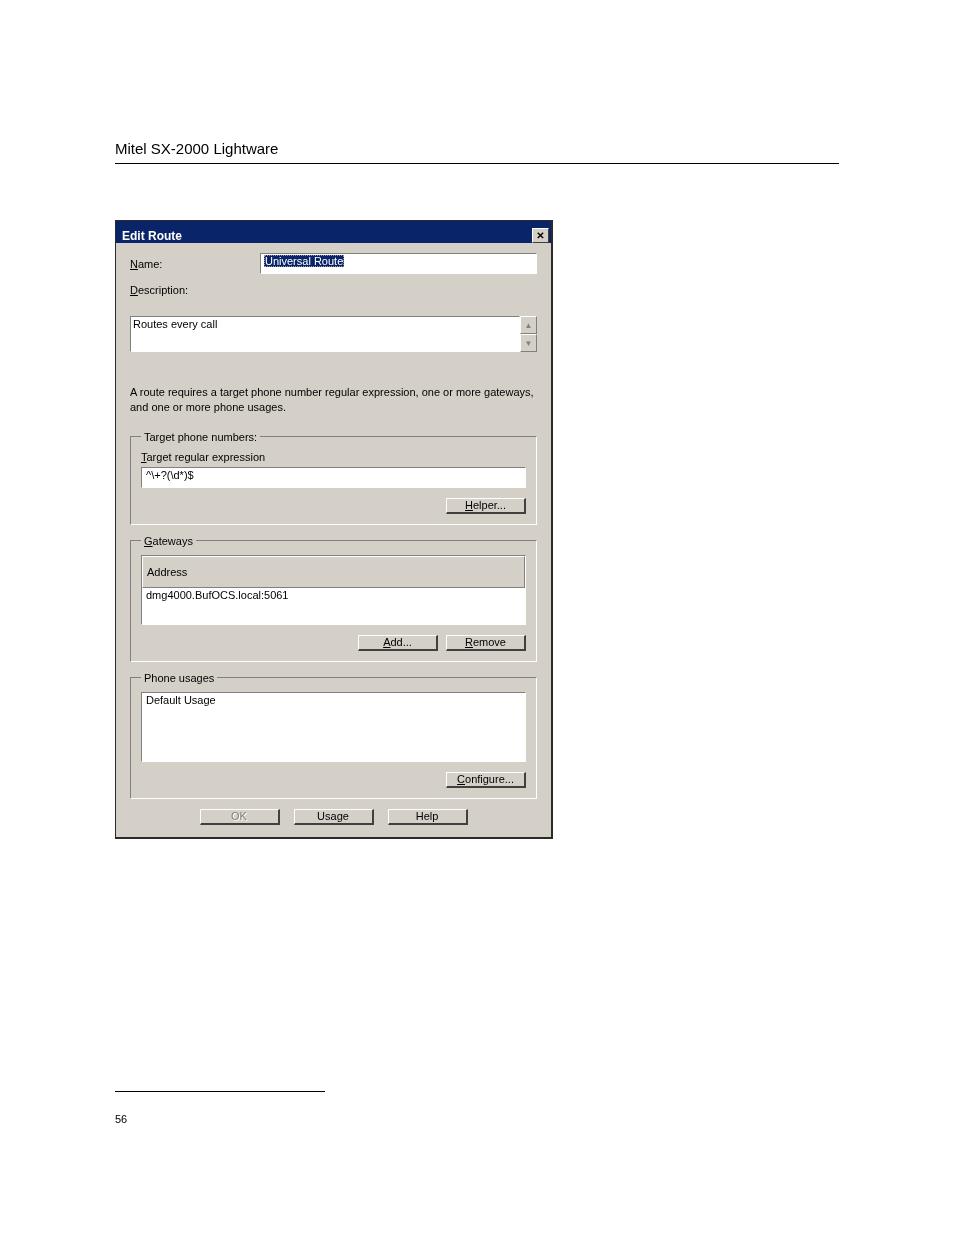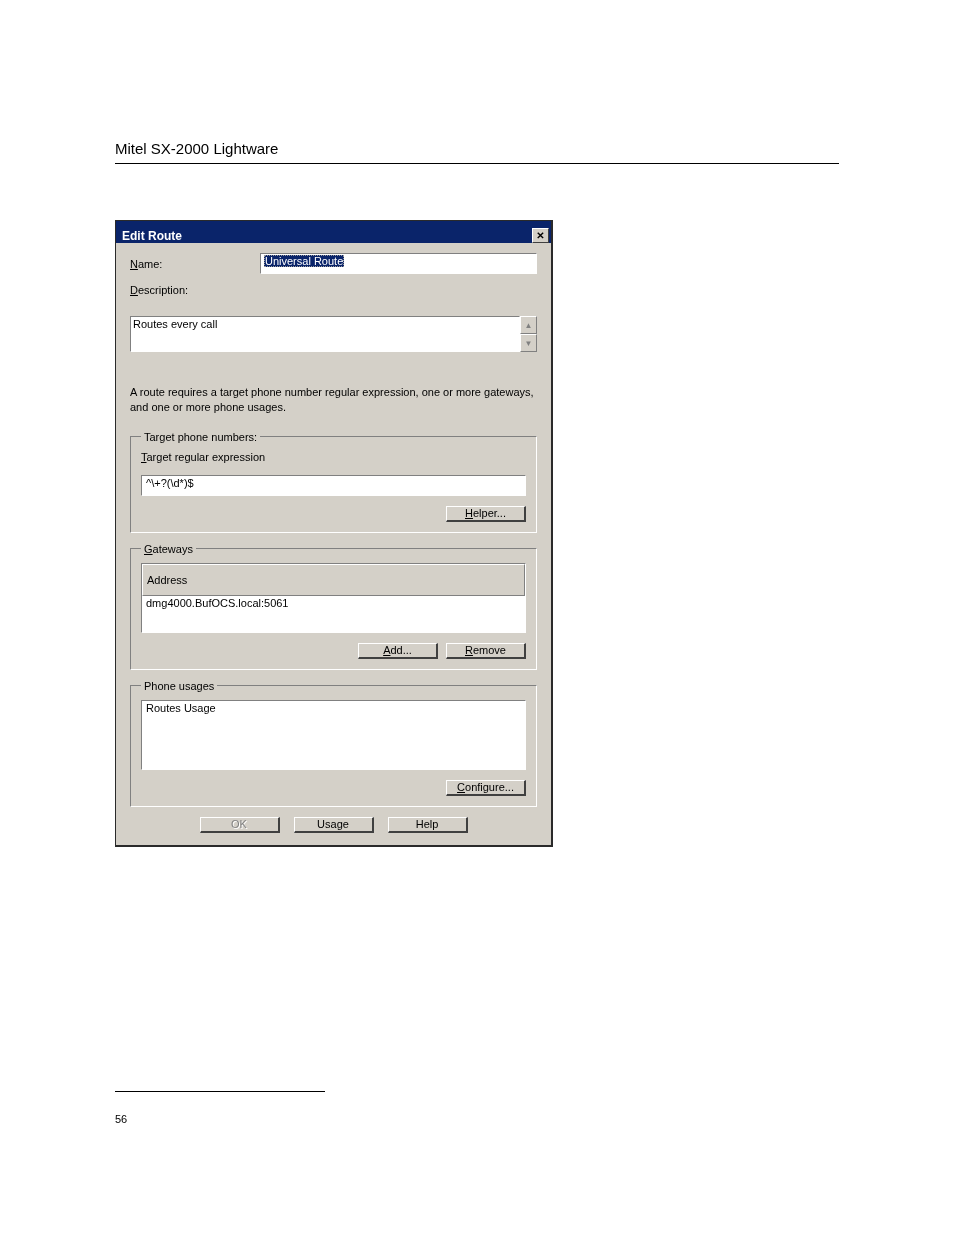--- a/index.html
+++ b/index.html
@@ -105,21 +105,21 @@
     border-bottom-color:#fff;
     margin:0 0 10px 0;
     padding: 8px 10px 10px 10px;
     position:relative;
   }
   fieldset > legend {
     padding: 0 3px;
     font-size:11px;
     color:#000;
   }
-  .sublabel { margin-bottom:12px; }
+  .sublabel { margin-bottom:4px; }
   .regex-box {
     width:100%;
     height:21px;
     background:#fff;
     border:1px solid #808080;
     border-right-color:#fff;
     border-bottom-color:#fff;
     padding:1px 4px;
   }
   .btn {
@@ -247,21 +247,21 @@
           </button>
           <button class="btn">
             <span class="u">R</span><span>emove</span>
           </button>
         </div>
       </fieldset>
 
       <fieldset>
         <legend>Phone usages</legend>
         <div class="plainlist">
-          <div>Routes Usage</div>
+          <div>Default Usage</div>
         </div>
         <div class="btn-row">
           <button class="btn">
             <span class="u">C</span><span>onfigure...</span>
           </button>
         </div>
       </fieldset>
 
       <div class="btn-row-center">
         <button class="btn" disabled="">OK</button>

